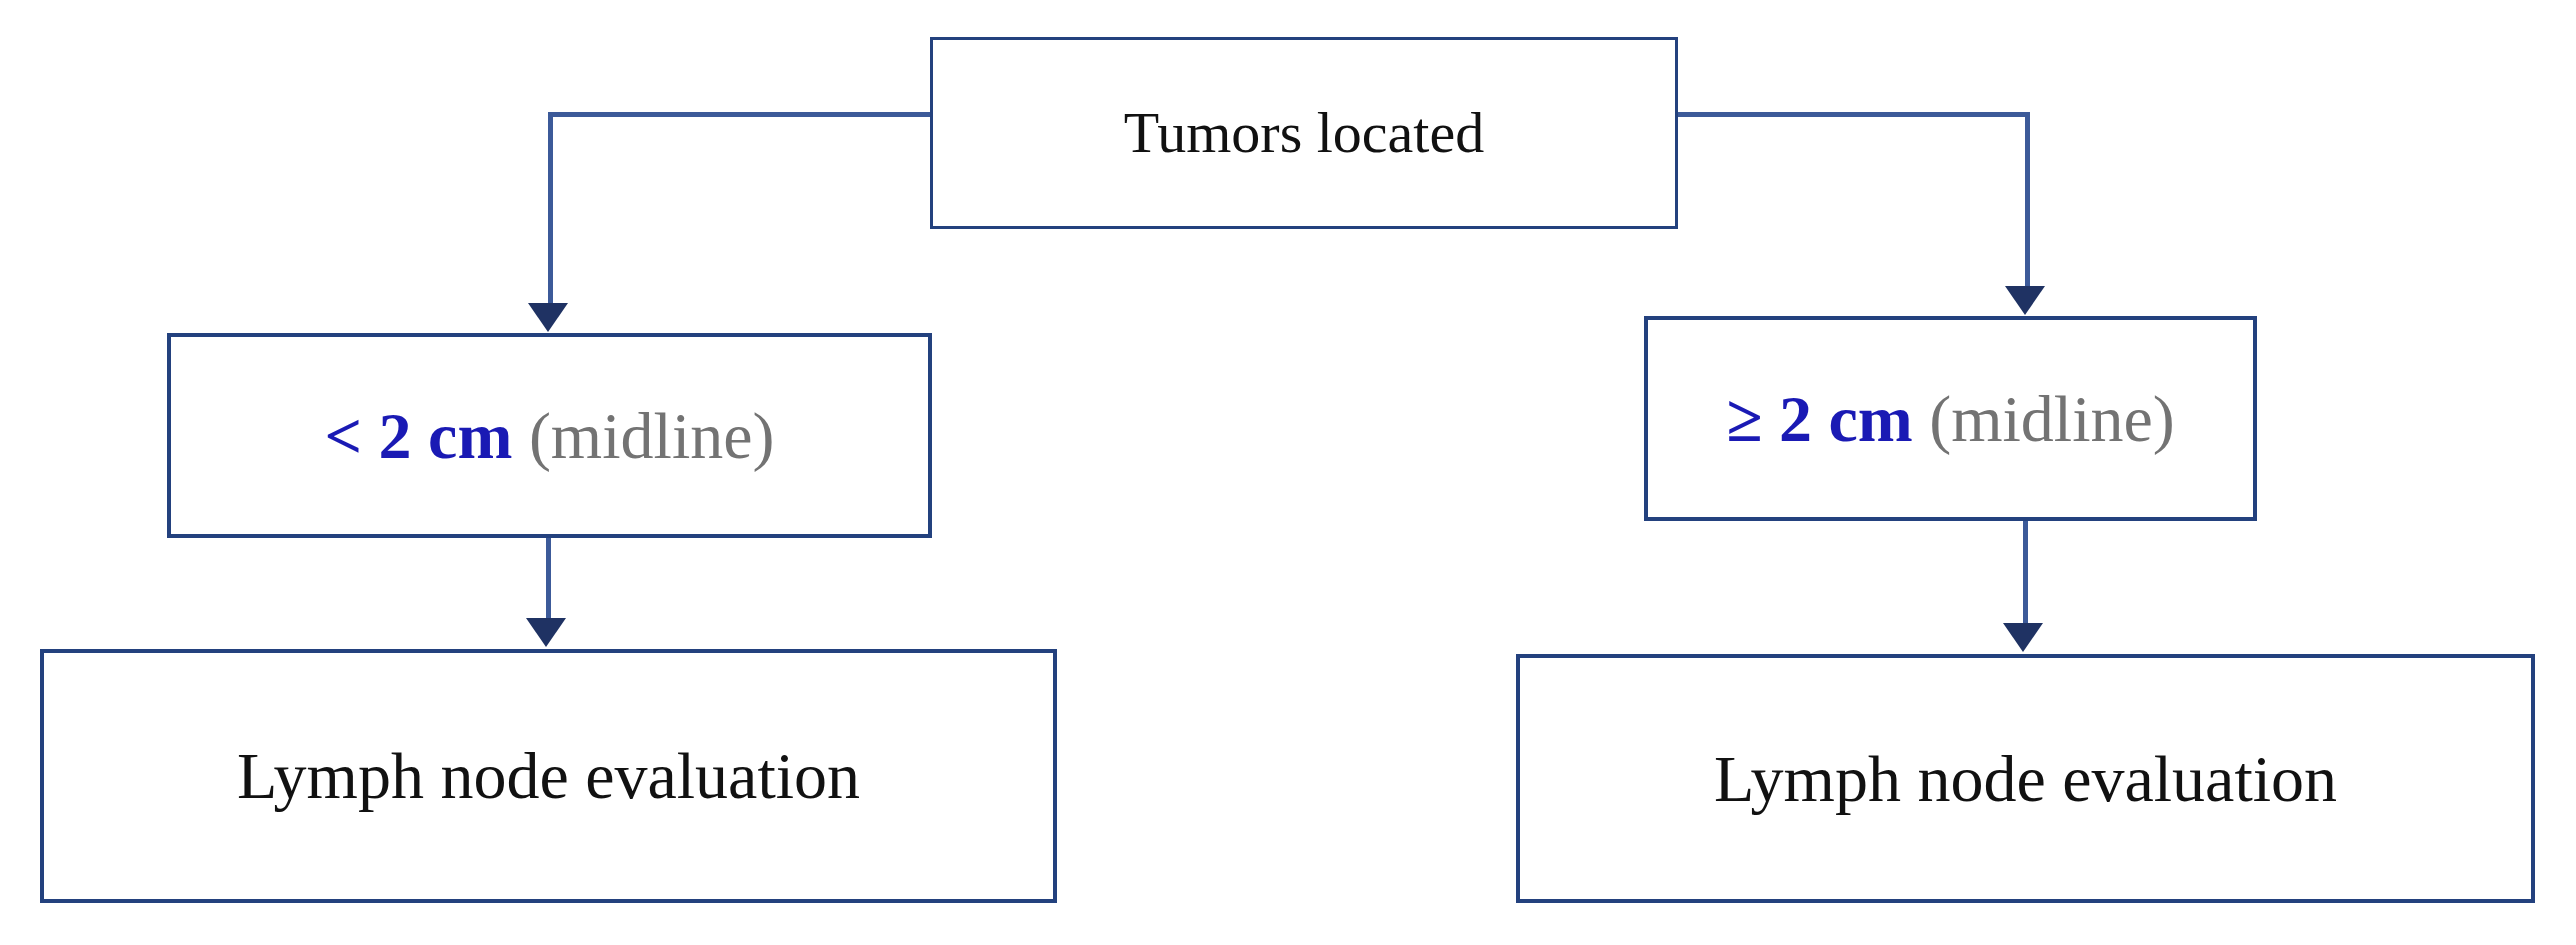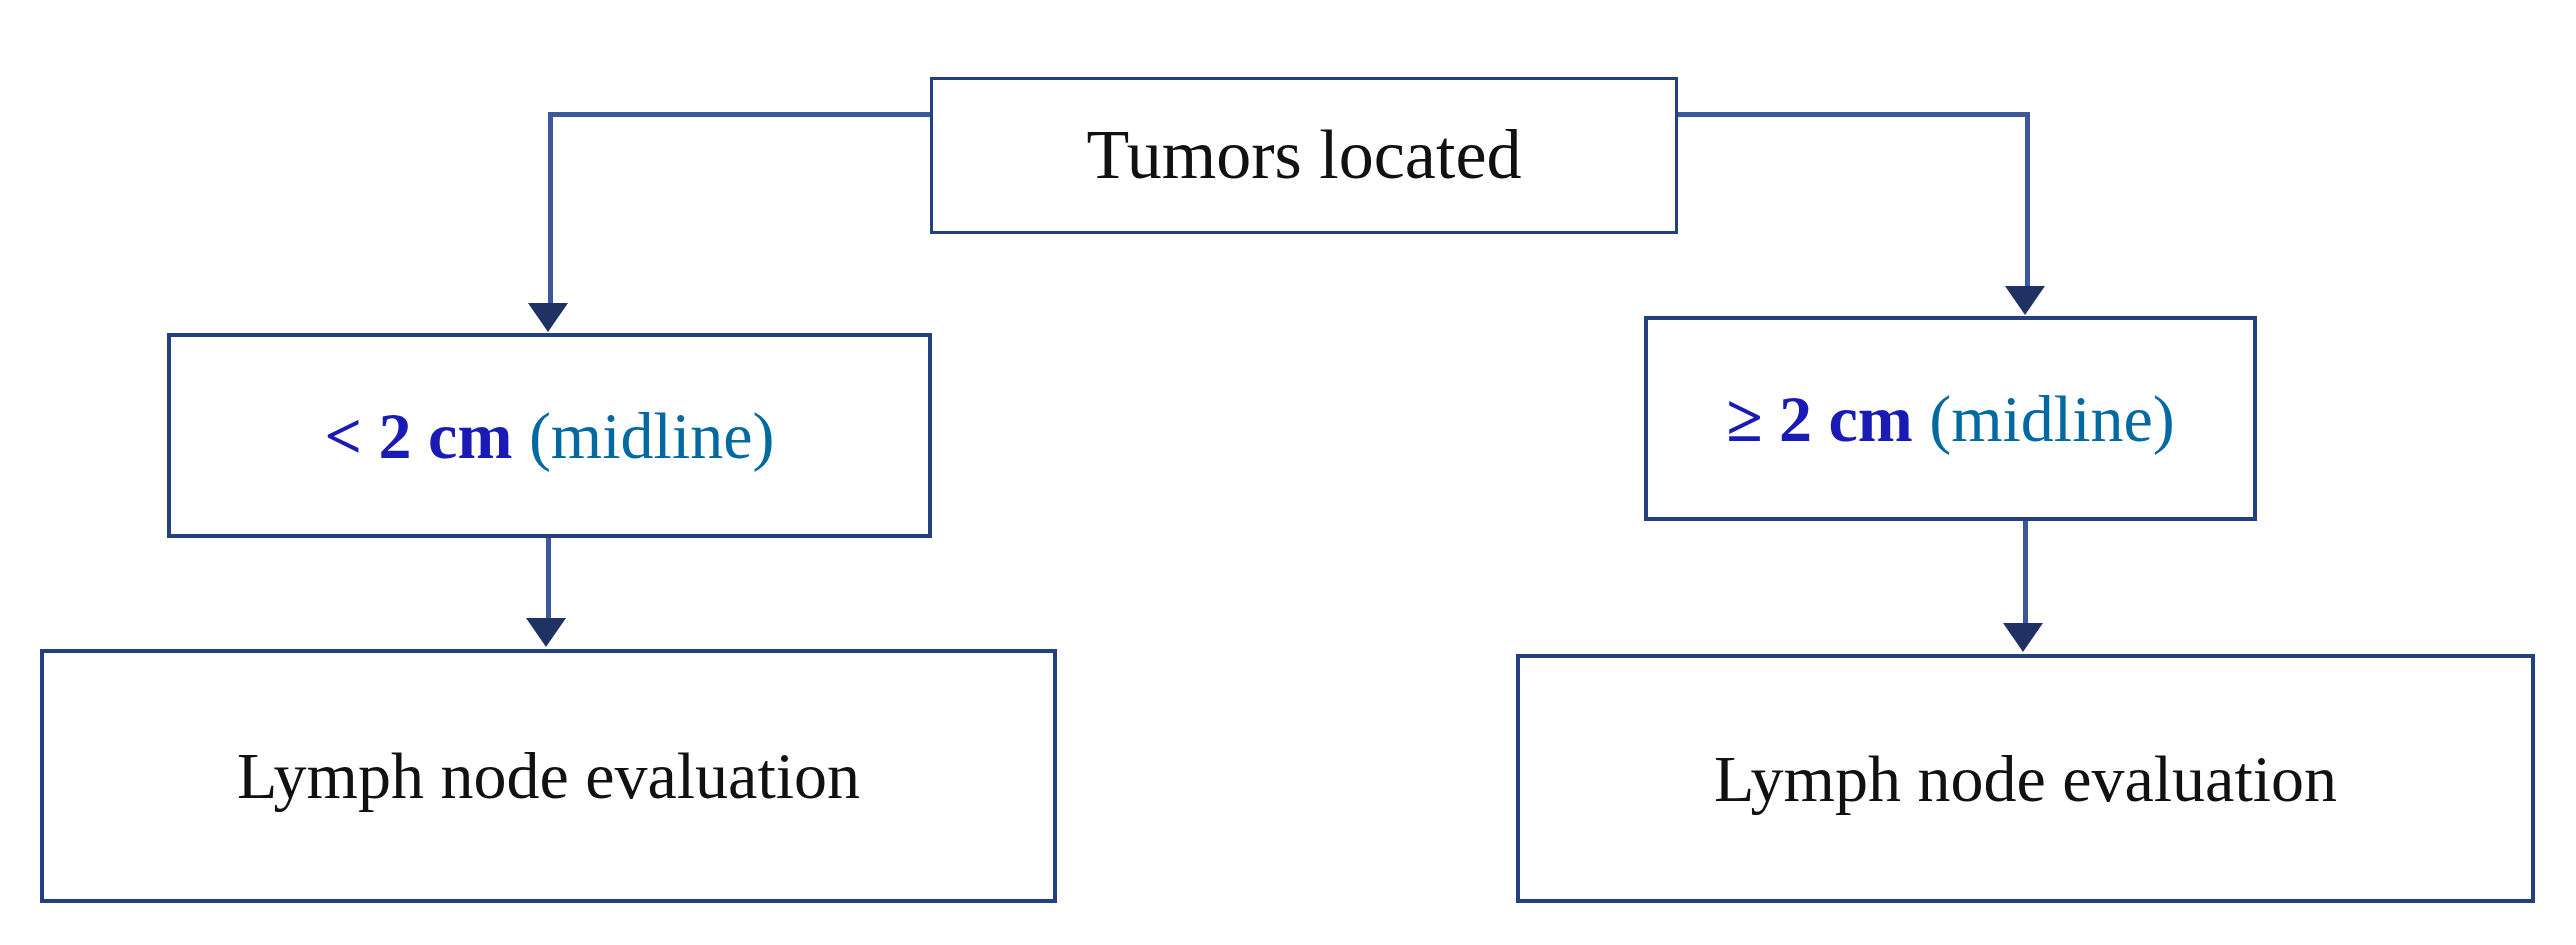--- a/index.html
+++ b/index.html
@@ -34,24 +34,23 @@
     color: #111111;
   }
   .node .line {
     display: block;
     white-space: nowrap;
   }
 
   
   #node-root {
     left: 930px;  top: 37px;
-    width: 748px; height: 157px;
-    font-size: 70px;
+    width: 748px; height: 192px;
+    font-size: 58px;
     border-width: 3.9px;
-    margin-top: 40px;
   }
   #node-left-size {
     left: 167px;  top: 333px;
     width: 765px; height: 205px;
     font-size: 66px;
     border-width: 4.8px;
   }
   #node-right-size {
     left: 1644px; top: 316px;
     width: 613px; height: 205px;
@@ -71,21 +70,21 @@
     border-width: 4.8px;
   }
 
   
   .accent {
     color: #1a1ab4;
     font-weight: bold;
     text-align: right;
   }
   .plain {
-    color: #0369a1;
+    color: #737373;
     font-weight: normal;
   }
   .eval-line1 {
     color: #111111;
     font-weight: normal;
     margin-bottom: 0;
   }
   .eval-line2 {
     color: #1a1ab4;
     font-weight: bold;

